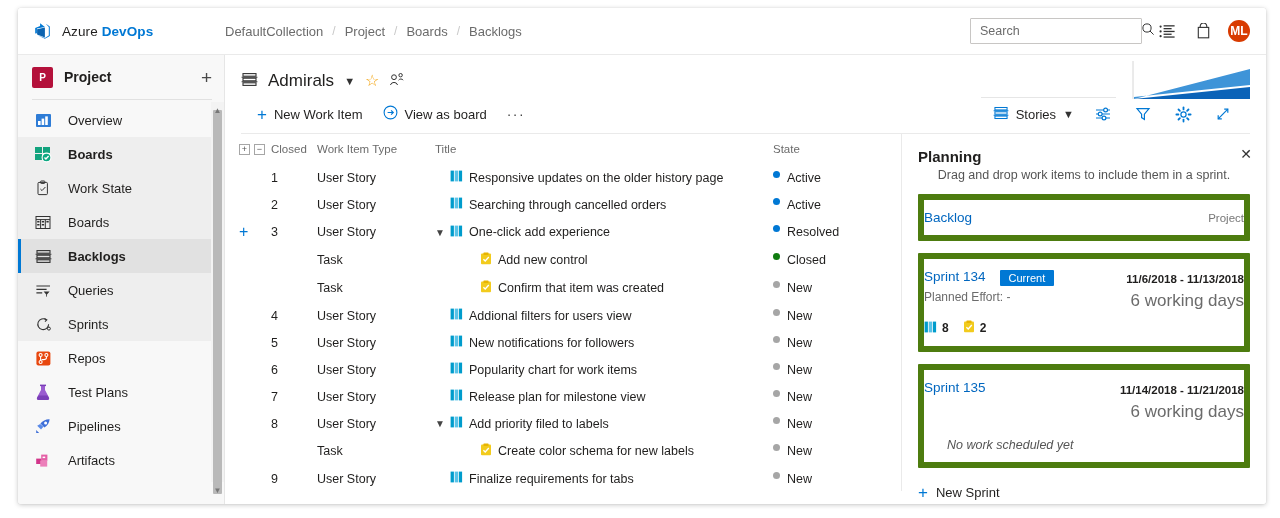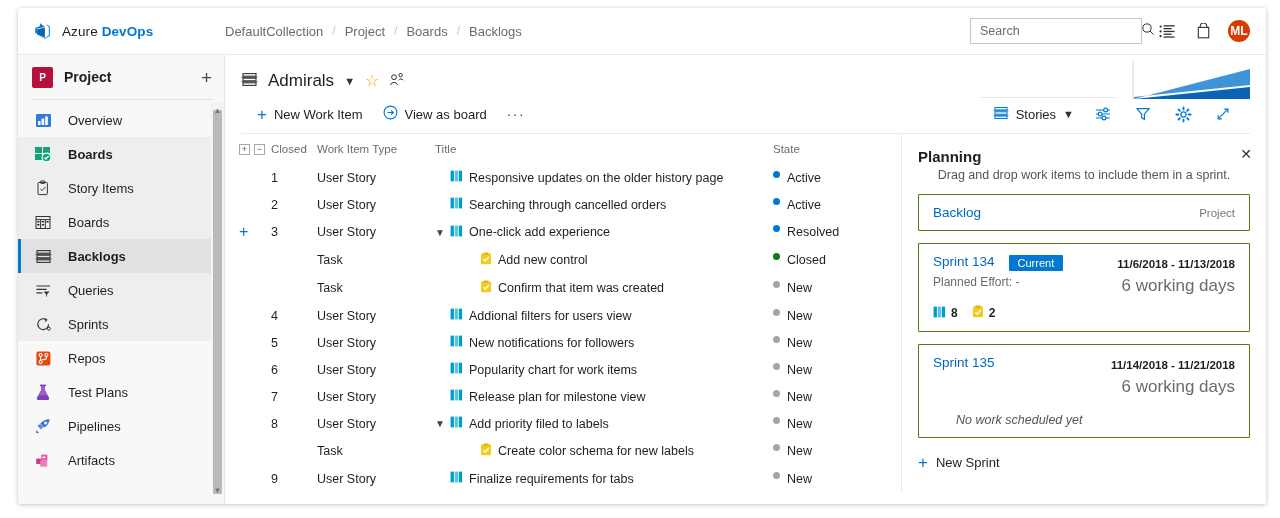--- a/index.html
+++ b/index.html
@@ -143,22 +143,22 @@
 
   
   .planning {
     width:365px; flex:0 0 365px; border-left:1px solid #eaeaea; padding:14px 16px 0 16px; position:relative;
   }
   .pl-title { font-size:15px; font-weight:700; color:#201f1e; }
   .pl-sub { font-size:12.5px; color:#555; margin-top:3px;text-align:center; }
   .pl-close { position:absolute; right:14px; top:13px; font-size:14px; color:#333; cursor:pointer; line-height:1; }
 
   .card {
-    border:1px solid #4d7c0f; background:#fff; border-radius:1px;
-    padding:10px 14px; margin-top:12px; position:relative;
+    border:6px solid #4d7c0f; background:#fff; border-radius:1px;
+    padding:10px 0; margin-top:12px; position:relative;
   }
   .card-row { display:flex; align-items:flex-start; }
   .card-link { color:#0066bf; font-size:13.5px; cursor:pointer; }
   .card-right { margin-left:auto; text-align:right; }
   .card-dates { font-size:11.5px; color:#201f1e; font-weight:700; white-space:nowrap; }
   .card-days { font-size:17px; color:#6b6b6b; margin-top:4px; }
   .badge-current {
     background:#0078d4; color:#fff; font-size:11px; padding:2px 9px;
     border-radius:1px; margin-left:14px; margin-top:1px; white-space:nowrap;
   }
@@ -266,21 +266,21 @@
       </div>
 
       <div class="nav-item group">
         <span class="nav-ico">
           <svg width="16" height="16" viewBox="0 0 16 16">
             <rect x="3" y="2.4" width="9.4" height="12.2" rx="1" fill="none" stroke="#333" stroke-width="1"></rect>
             <rect x="5.6" y="1" width="4.2" height="2.4" rx=".6" fill="none" stroke="#333" stroke-width="1"></rect>
             <path d="M5.4 9 L7 10.6 L10.4 7" fill="none" stroke="#333" stroke-width="1"></path>
           </svg>
         </span>
-        <span class="lbl">Story Items</span>
+        <span class="lbl">Work State</span>
       </div>
 
       <div class="nav-item group">
         <span class="nav-ico">
           <svg width="16" height="15" viewBox="0 0 16 15">
             <rect x="1" y="1.5" width="14" height="12" fill="none" stroke="#333" stroke-width="1"></rect>
             <line x1="1" y1="4.6" x2="15" y2="4.6" stroke="#333" stroke-width="1"></line>
             <line x1="5.6" y1="4.6" x2="5.6" y2="13.5" stroke="#333" stroke-width="1"></line>
             <line x1="10.3" y1="4.6" x2="10.3" y2="13.5" stroke="#333" stroke-width="1"></line>
             <rect x="2.2" y="6" width="2.3" height="1.5" fill="#333"></rect>

